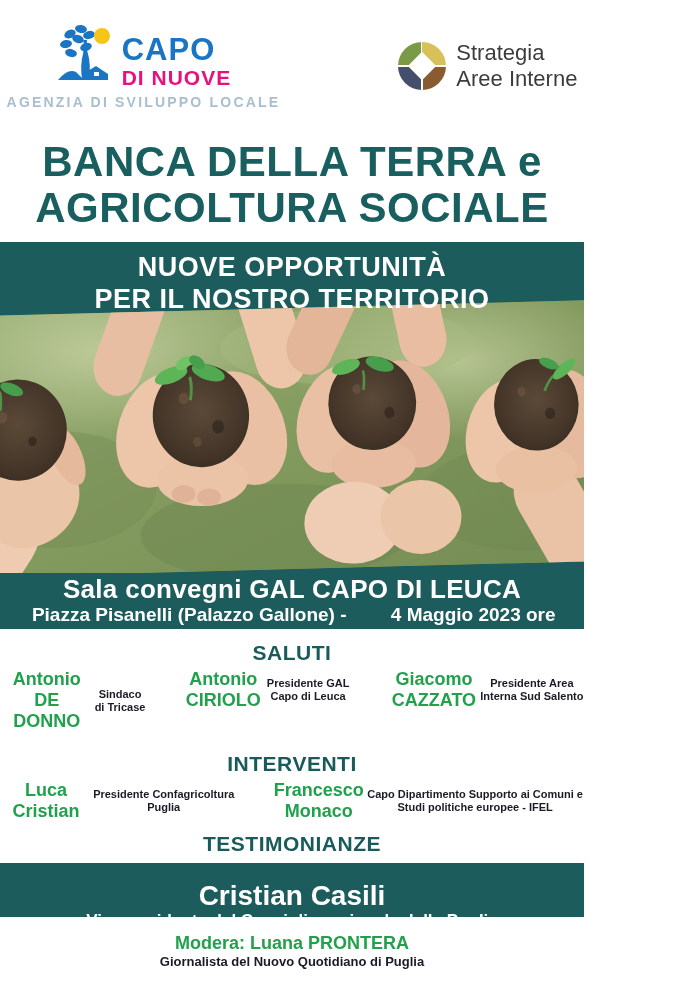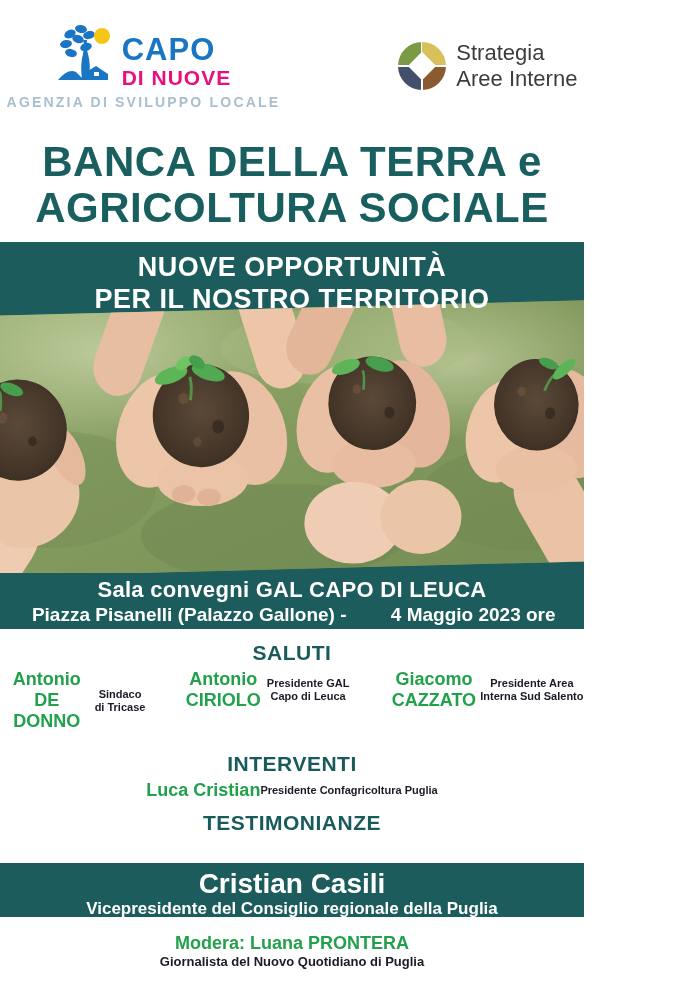--- a/index.html
+++ b/index.html
@@ -31,37 +31,37 @@
   
   .teal-section { height:331px; background:#1d5c5c; position:relative; overflow:hidden; }
   .subtitle { position:relative; z-index:3; text-align:center; color:#ffffff; font-weight:bold;
      font-size:27px; line-height:32px; padding-top:9px; letter-spacing:.5px; }
   .photo { position:absolute; z-index:2; left:-14px; right:-14px; top:66px; bottom:4px;
      transform:rotate(-1.5deg); overflow:hidden; background:#7e9858; }
   .photo svg { width:100%; height:100%; display:block; }
 
   
   .venue-band { height:56px; background:#1d5c5c; color:#ffffff; text-align:center; padding-top:2px; }
-  .venue-title { font-weight:bold; font-size:22px; line-height:29px; letter-spacing:.3px; }
+  .venue-title { font-weight:bold; font-size:26px; line-height:29px; letter-spacing:.3px; }
   .venue-line2 { display:flex; justify-content:space-between; padding:0 8px; font-weight:bold; font-size:19px; line-height:22px; }
 
   
   .program { height:234px; text-align:center; }
   .section-heading { color:#195a5a; font-weight:bold; font-size:21px; line-height:24px; letter-spacing:.5px; }
   .h-saluti { padding-top:12px; }
   .h-interventi { padding-top:20px; }
   .h-testimonianze { padding-top:10px; }
   .speakers { display:flex; justify-content:center; align-items:flex-start; gap:36px; margin-top:4px; }
   .speaker { display:flex; flex-direction:row; align-items:center; }
   .speaker-name { color:#21a14b; font-weight:bold; font-size:18px; line-height:21px; }
   .speaker-role { color:#1b1b25; font-weight:bold; font-size:11px; line-height:13px; }
   .w220 { max-width:224px; } .w230 { max-width:236px; } .w175 { max-width:178px; }
 
   
-  .closing-band { height:54px; background:#1d5c5c; color:#ffffff; text-align:center; padding-top:5px; }
+  .closing-band { height:54px; background:#1d5c5c; color:#ffffff; text-align:center; padding-top:17px; }
   .closing-name { font-weight:bold; font-size:28px; line-height:31px; }
   .closing-role { font-weight:bold; font-size:17px; line-height:19px; }
 
   
   .moderator { text-align:center; margin-top:15px; }
   .moderator-name { color:#21a14b; font-weight:bold; font-size:18px; line-height:22px; }
   .moderator-role { color:#1b1b25; font-weight:bold; font-size:13px; line-height:16px; }
 </style>
 </head>
 <body>
@@ -231,20 +231,24 @@
         <span class="speaker-role">Presidente Area Interna Sud Salento</span>
       </div>
     </div>
 
     <div class="section-heading h-interventi">INTERVENTI</div>
     <div class="speakers">
       <div class="speaker">
         <span class="speaker-name">Luca Cristian</span>
         <span class="speaker-role">Presidente Confagricoltura Puglia</span>
       </div>
+      <div class="speaker">
+        <span class="speaker-name">Francesco Monaco</span>
+        <span class="speaker-role w220">Capo Dipartimento Supporto ai Comuni e Studi politiche europee - IFEL</span>
+      </div>
     </div>
 
     <div class="section-heading h-testimonianze">TESTIMONIANZE</div>
 
   </div>
 
   <div class="closing-band">
     <div class="closing-name">Cristian Casili</div>
     <div class="closing-role">Vicepresidente del Consiglio regionale della Puglia</div>
   </div>

